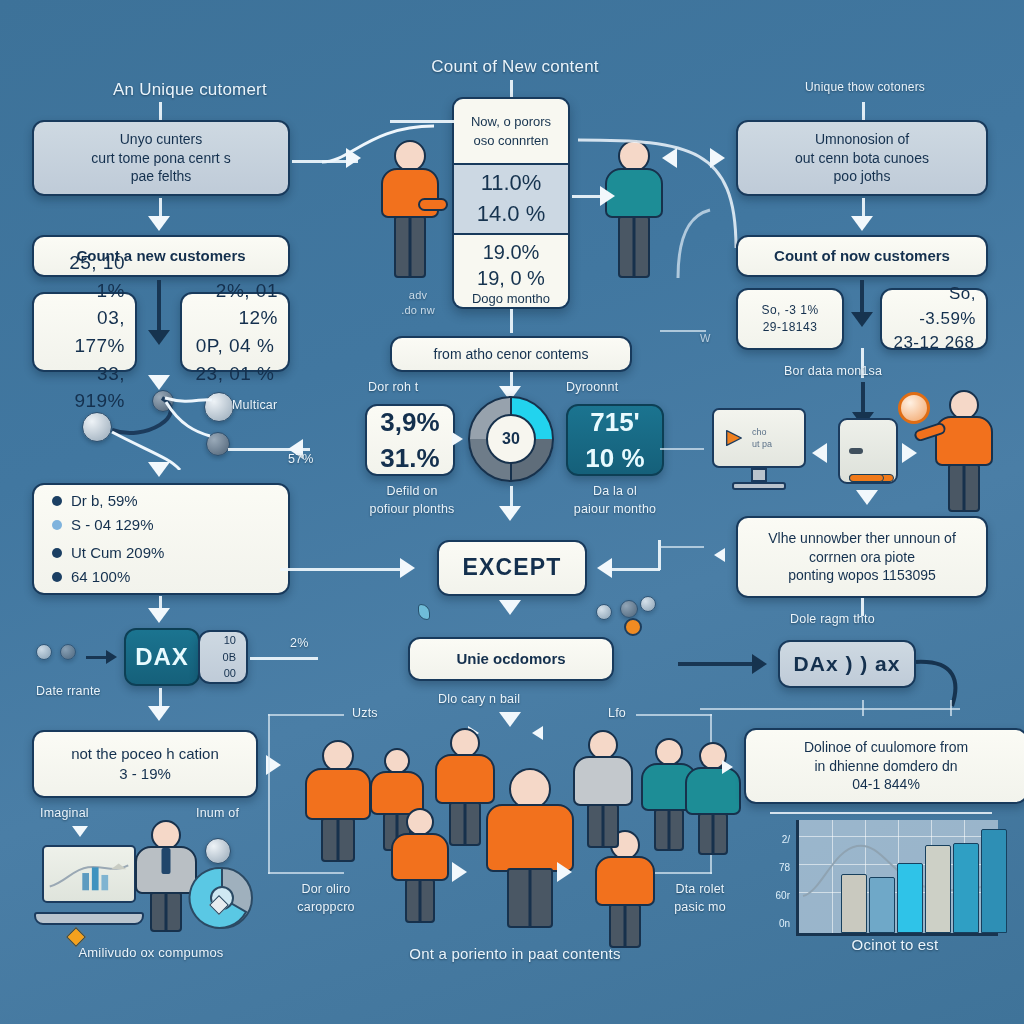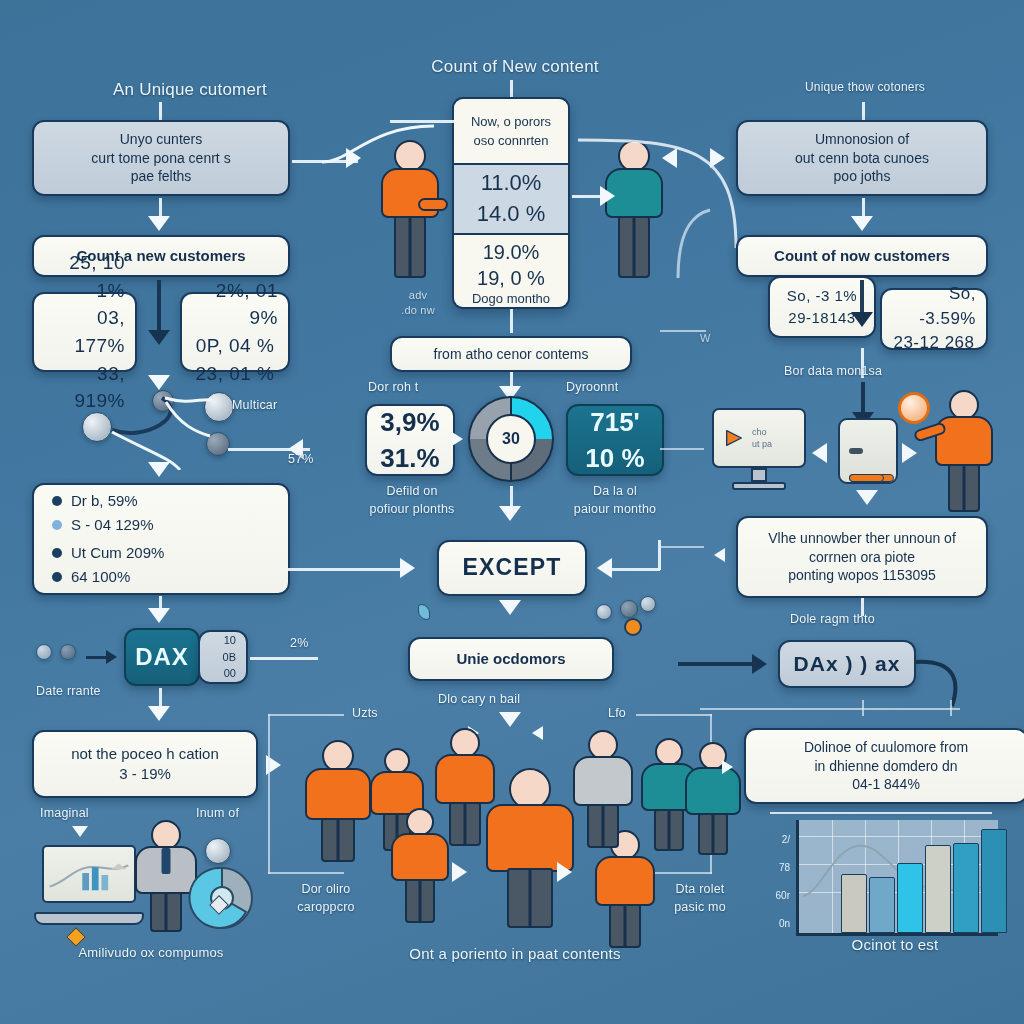--- a/index.html
+++ b/index.html
@@ -192,21 +192,21 @@
   <div class="arw down" style="left:148px;top:216px;"></div>
 
   <div class="box bold" style="left:32px;top:235px;width:258px;height:42px;font-size:15px;">Count a new customers</div>
 
   <div class="box num" style="left:32px;top:292px;width:105px;height:80px;">
     <span>25, 10 1%</span>
     <span>03, 177%</span>
     <span>33, 919%</span>
   </div>
   <div class="box num" style="left:180px;top:292px;width:110px;height:80px;">
-    <span>2%, 01 9%</span>
+    <span>2%, 01 12%</span>
     <span>0P, 04 %</span>
     <span>23, 01 %</span>
   </div>
 
   <div class="ln v dark" style="left:157px;top:280px;height:55px;width:4px;"></div>
   <div class="arw down dk" style="left:148px;top:330px;"></div>
   <div class="arw down" style="left:148px;top:375px;"></div>
 
   <div class="node" style="left:82px;top:412px;width:30px;height:30px;"></div>
   <div class="node dk" style="left:152px;top:390px;width:22px;height:22px;"></div>
@@ -501,21 +501,21 @@
     <span>out cenn bota cunoes</span>
     <span>poo joths</span>
   </div>
   <div class="arw right" style="left:710px;top:148px;"></div>
 
   <div class="ln v" style="left:862px;top:198px;height:22px;"></div>
   <div class="arw down" style="left:851px;top:216px;"></div>
 
   <div class="box bold" style="left:736px;top:235px;width:252px;height:42px;font-size:15px;">Count of now customers</div>
 
-  <div class="box num" style="left:736px;top:276px;width:108px;height:62px;font-size:15px;margin-left:32px;">
+  <div class="box num" style="left:736px;top:288px;width:108px;height:62px;font-size:12px;">
     <span>So, -3 1%</span>
     <span>29-18143</span>
   </div>
   <div class="box num" style="left:880px;top:288px;width:108px;height:62px;font-size:17px;">
     <span>So, -3.59%</span>
     <span>23-12 268</span>
   </div>
   <div class="ln v dark" style="left:860px;top:280px;height:38px;width:4px;"></div>
   <div class="arw down dk" style="left:851px;top:312px;"></div>
   <div class="ln v" style="left:861px;top:348px;height:30px;"></div>

